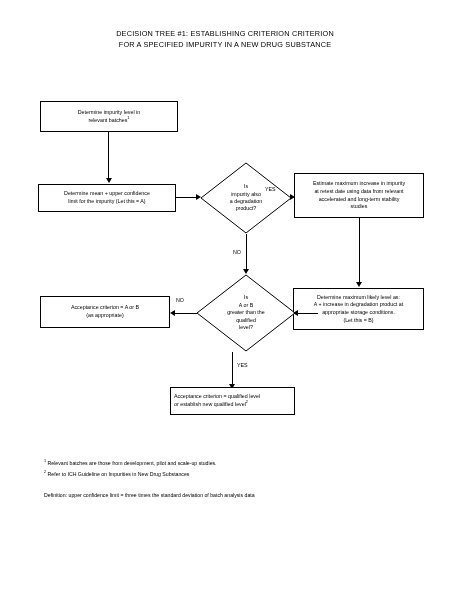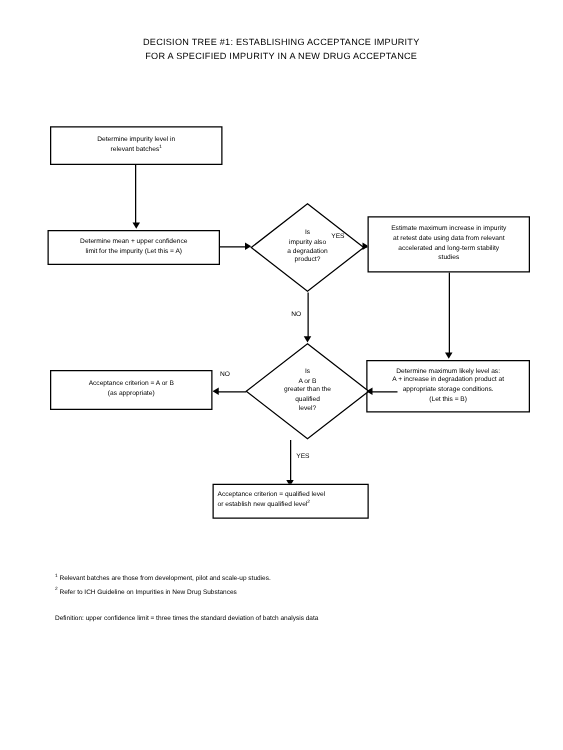--- a/index.html
+++ b/index.html
@@ -108,22 +108,22 @@
   .notes .note-line { display: block; }
   .notes .definition { display: block; margin-top: 11px; }
   sup { font-size: 3.8px; vertical-align: super; line-height: 0; }
 </style>
 </head>
 <body>
 
 <div id="flow-root">
 
   <div class="title">
-    <span>DECISION TREE #1: ESTABLISHING ACCEPTANCE IMPURITY</span><br>
-    <span>FOR A SPECIFIED IMPURITY IN A NEW DRUG ACCEPTANCE</span>
+    <span>DECISION TREE #1: ESTABLISHING CRITERION CRITERION</span><br>
+    <span>FOR A SPECIFIED IMPURITY IN A NEW DRUG SUBSTANCE</span>
   </div>
 
   <div class="node" style="left:40px; top:101px; width:138px; height:31px;">
     <span class="node-text"><span>Determine impurity level in
 relevant batches</span><sup>1</sup></span>
   </div>
 
   <div class="edge edge-v" style="left:108px; top:132px; height:47px;"></div>
   <div class="arrow arrow-down" style="left:106px; top:178px;"></div>
 

